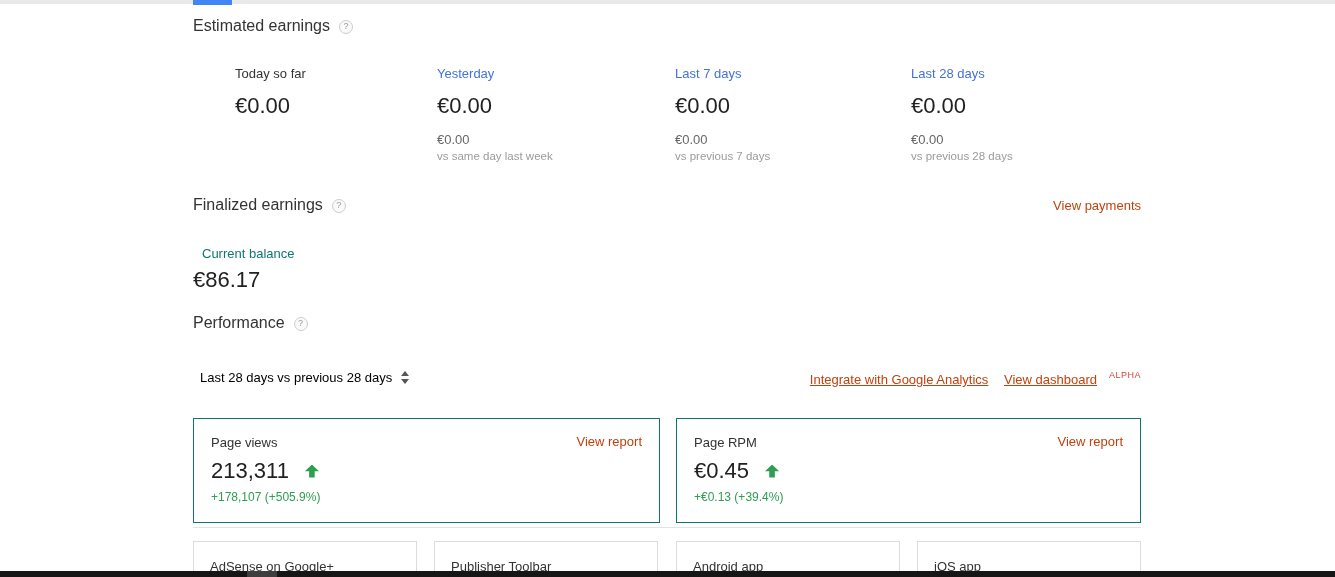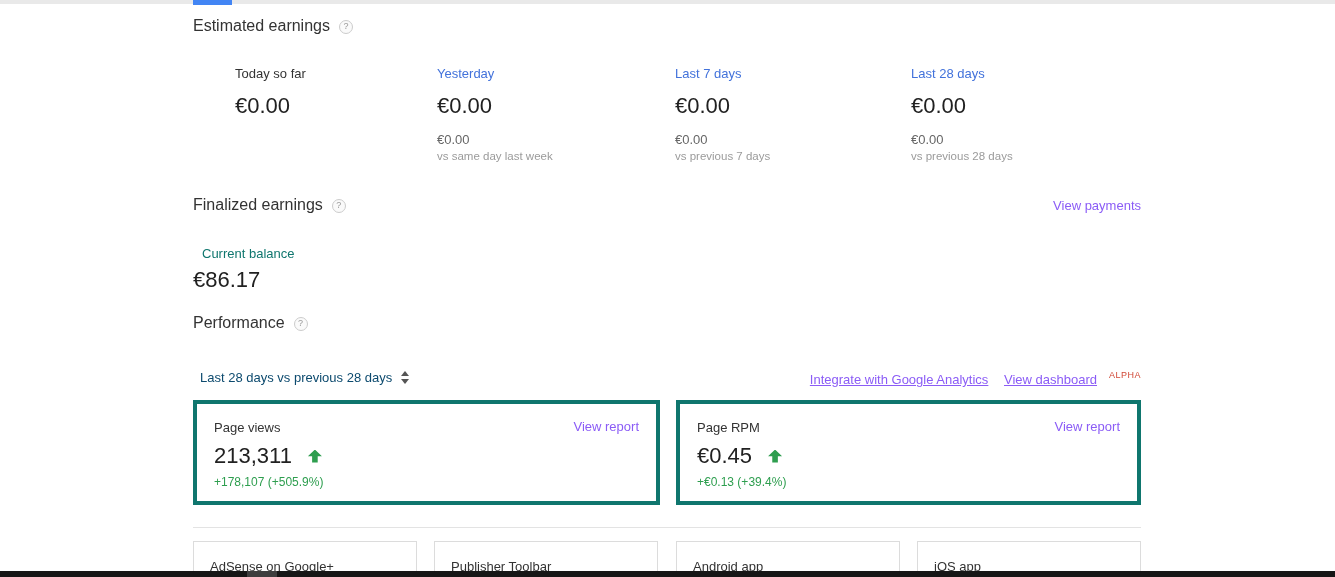--- a/index.html
+++ b/index.html
@@ -16,53 +16,53 @@
   .tab-indicator { position:absolute; top:0; left:193px; width:39px; height:5px; background:#4285f4; }
 
   .section-title { position:absolute; font-size:16px; color:#333; white-space:nowrap; }
   .help-icon {
     display:inline-flex; align-items:center; justify-content:center;
     width:14px; height:14px; border-radius:50%;
     border:1px solid #ccc; background:#fafafa;
     color:#999; font-size:9px; line-height:1;
     margin-left:9px; vertical-align:2px; cursor:pointer;
   }
-  a.link { color:#8b5cf6; text-decoration:none; cursor:pointer; }
+  a.link { color:#c2410c; text-decoration:none; cursor:pointer; }
 
   
   .stat-col { position:absolute; top:66px; width:230px; }
   .stat-label { font-size:13px; color:#333; margin-bottom:12px; }
   .stat-label.linkish { color:#4272db; cursor:pointer; }
   .stat-value { font-size:22px; color:#212121; margin-bottom:13px; }
   .stat-compare { font-size:13px; color:#666; margin-bottom:3px; }
   .stat-compare-label { font-size:11.5px; color:#9b9b9b; }
 
   
   .view-payments { position:absolute; top:198px; right:194px; font-size:13px; }
   .balance-label { position:absolute; left:202px; top:246px; font-size:13px; color:#0f766e; }
   .balance-value { position:absolute; left:193px; top:267px; font-size:22px; color:#212121; }
 
   
   .range-selector {
     position:absolute; left:200px; top:370px;
-    font-size:13px; color:#0c4a6e; cursor:pointer;
+    font-size:13px; color:#000000; cursor:pointer;
     display:flex; align-items:center; white-space:nowrap;
   }
   .sort-arrows { display:inline-flex; flex-direction:column; gap:3px; margin-left:9px; }
   .tri-up { width:0; height:0; border-left:4px solid transparent; border-right:4px solid transparent; border-bottom:5px solid #555; }
   .tri-down { width:0; height:0; border-left:4px solid transparent; border-right:4px solid transparent; border-top:5px solid #555; }
 
   .perf-links { position:absolute; top:370px; right:194px; font-size:13px; white-space:nowrap; }
   .perf-links a { margin-left:12px;text-decoration:underline; }
   .alpha-badge { font-size:9px; color:#d14836; vertical-align:6px; margin-left:12px; letter-spacing:0.5px; }
 
   
   .perf-card {
-    position:absolute; top:400px; height:105px;
-    background:#fff; border:4px solid #0f766e;
+    position:absolute; top:418px; height:105px;
+    background:#fff; border:1px solid #0f766e;
   }
   .perf-card .card-label { position:absolute; left:17px; top:16px; font-size:13px; color:#333; }
   .perf-card .card-action { position:absolute; right:17px; top:15px; font-size:13px; }
   .perf-card .card-value { position:absolute; left:17px; top:39px; font-size:22px; color:#212121; display:flex; align-items:center;gap:7px; }
   .up-arrow {
     display:inline-block; width:14px; height:13px; background:#2e9e4f;
     clip-path:polygon(50% 0%, 100% 52%, 70% 52%, 70% 100%, 30% 100%, 30% 52%, 0% 52%);
     margin-left:9px;
   }
   .perf-card .card-delta { position:absolute; left:17px; top:71px; font-size:12px; color:#2e9e4f; }

